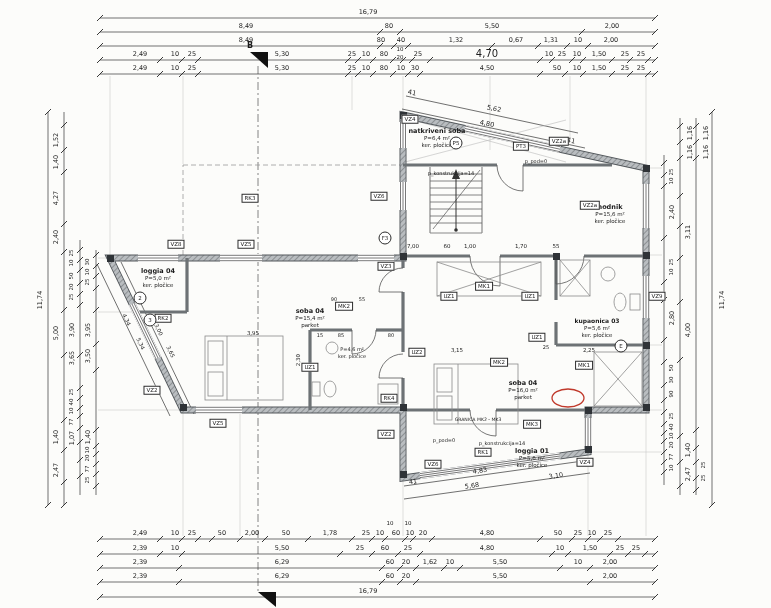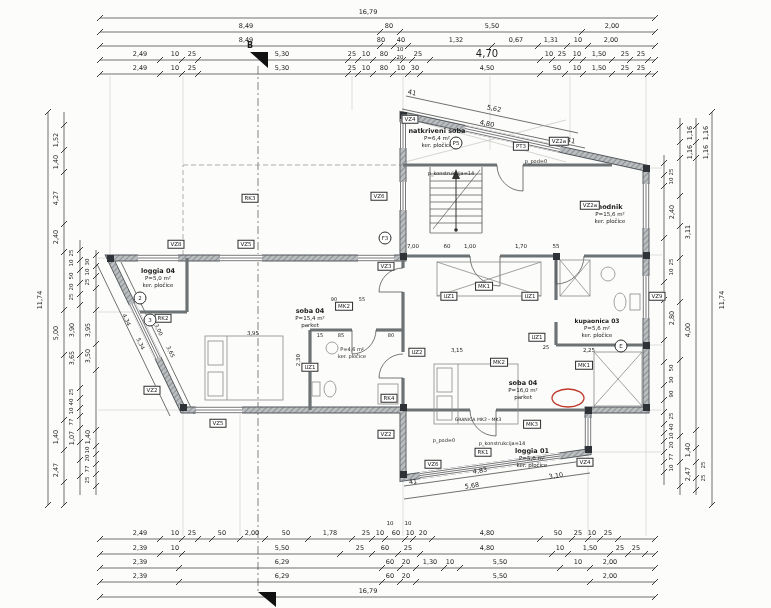--- a/index.html
+++ b/index.html
@@ -528,21 +528,21 @@
       <div class="lbl" style="left: 408px; top: 548px; font-size: 6.5px; transform: translate(-50%, -50%) rotate(0deg);">25</div>
       <div class="lbl" style="left: 487px; top: 548px; font-size: 6.5px; transform: translate(-50%, -50%) rotate(0deg);">4,80</div>
       <div class="lbl" style="left: 560px; top: 548px; font-size: 6.5px; transform: translate(-50%, -50%) rotate(0deg);">10</div>
       <div class="lbl" style="left: 590px; top: 548px; font-size: 6.5px; transform: translate(-50%, -50%) rotate(0deg);">1,50</div>
       <div class="lbl" style="left: 620px; top: 548px; font-size: 6.5px; transform: translate(-50%, -50%) rotate(0deg);">25</div>
       <div class="lbl" style="left: 636px; top: 548px; font-size: 6.5px; transform: translate(-50%, -50%) rotate(0deg);">25</div>
       <div class="lbl" style="left: 140px; top: 562px; font-size: 6.5px; transform: translate(-50%, -50%) rotate(0deg);">2,39</div>
       <div class="lbl" style="left: 282px; top: 562px; font-size: 6.5px; transform: translate(-50%, -50%) rotate(0deg);">6,29</div>
       <div class="lbl" style="left: 390px; top: 562px; font-size: 6.5px; transform: translate(-50%, -50%) rotate(0deg);">60</div>
       <div class="lbl" style="left: 406px; top: 562px; font-size: 6.5px; transform: translate(-50%, -50%) rotate(0deg);">20</div>
-      <div class="lbl" style="left: 430px; top: 562px; font-size: 6.5px; transform: translate(-50%, -50%) rotate(0deg);">1,30</div>
+      <div class="lbl" style="left: 430px; top: 562px; font-size: 6.5px; transform: translate(-50%, -50%) rotate(0deg);">1,62</div>
       <div class="lbl" style="left: 450px; top: 562px; font-size: 6.5px; transform: translate(-50%, -50%) rotate(0deg);">10</div>
       <div class="lbl" style="left: 500px; top: 562px; font-size: 6.5px; transform: translate(-50%, -50%) rotate(0deg);">5,50</div>
       <div class="lbl" style="left: 578px; top: 562px; font-size: 6.5px; transform: translate(-50%, -50%) rotate(0deg);">10</div>
       <div class="lbl" style="left: 610px; top: 562px; font-size: 6.5px; transform: translate(-50%, -50%) rotate(0deg);">2,00</div>
       <div class="lbl" style="left: 140px; top: 576px; font-size: 6.5px; transform: translate(-50%, -50%) rotate(0deg);">2,39</div>
       <div class="lbl" style="left: 282px; top: 576px; font-size: 6.5px; transform: translate(-50%, -50%) rotate(0deg);">6,29</div>
       <div class="lbl" style="left: 390px; top: 576px; font-size: 6.5px; transform: translate(-50%, -50%) rotate(0deg);">60</div>
       <div class="lbl" style="left: 406px; top: 576px; font-size: 6.5px; transform: translate(-50%, -50%) rotate(0deg);">20</div>
       <div class="lbl" style="left: 500px; top: 576px; font-size: 6.5px; transform: translate(-50%, -50%) rotate(0deg);">5,50</div>
       <div class="lbl" style="left: 610px; top: 576px; font-size: 6.5px; transform: translate(-50%, -50%) rotate(0deg);">2,00</div>

